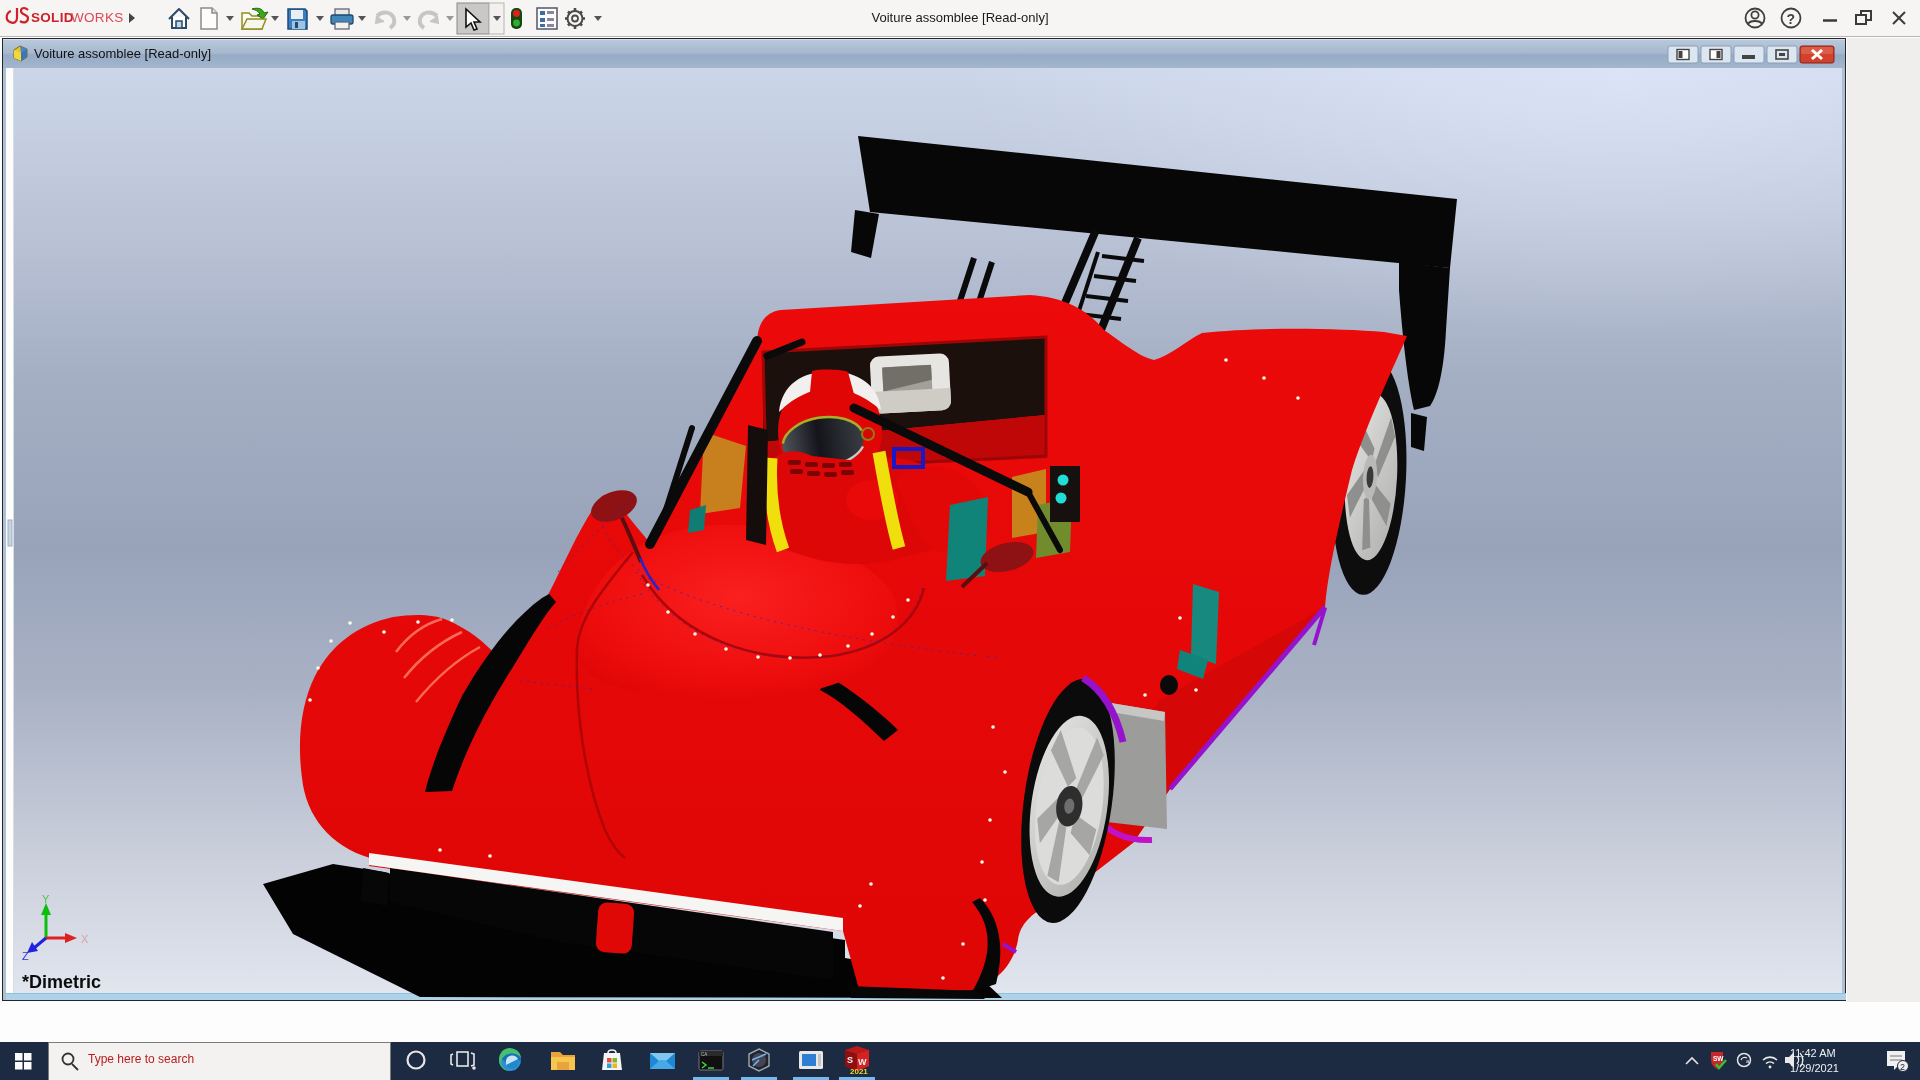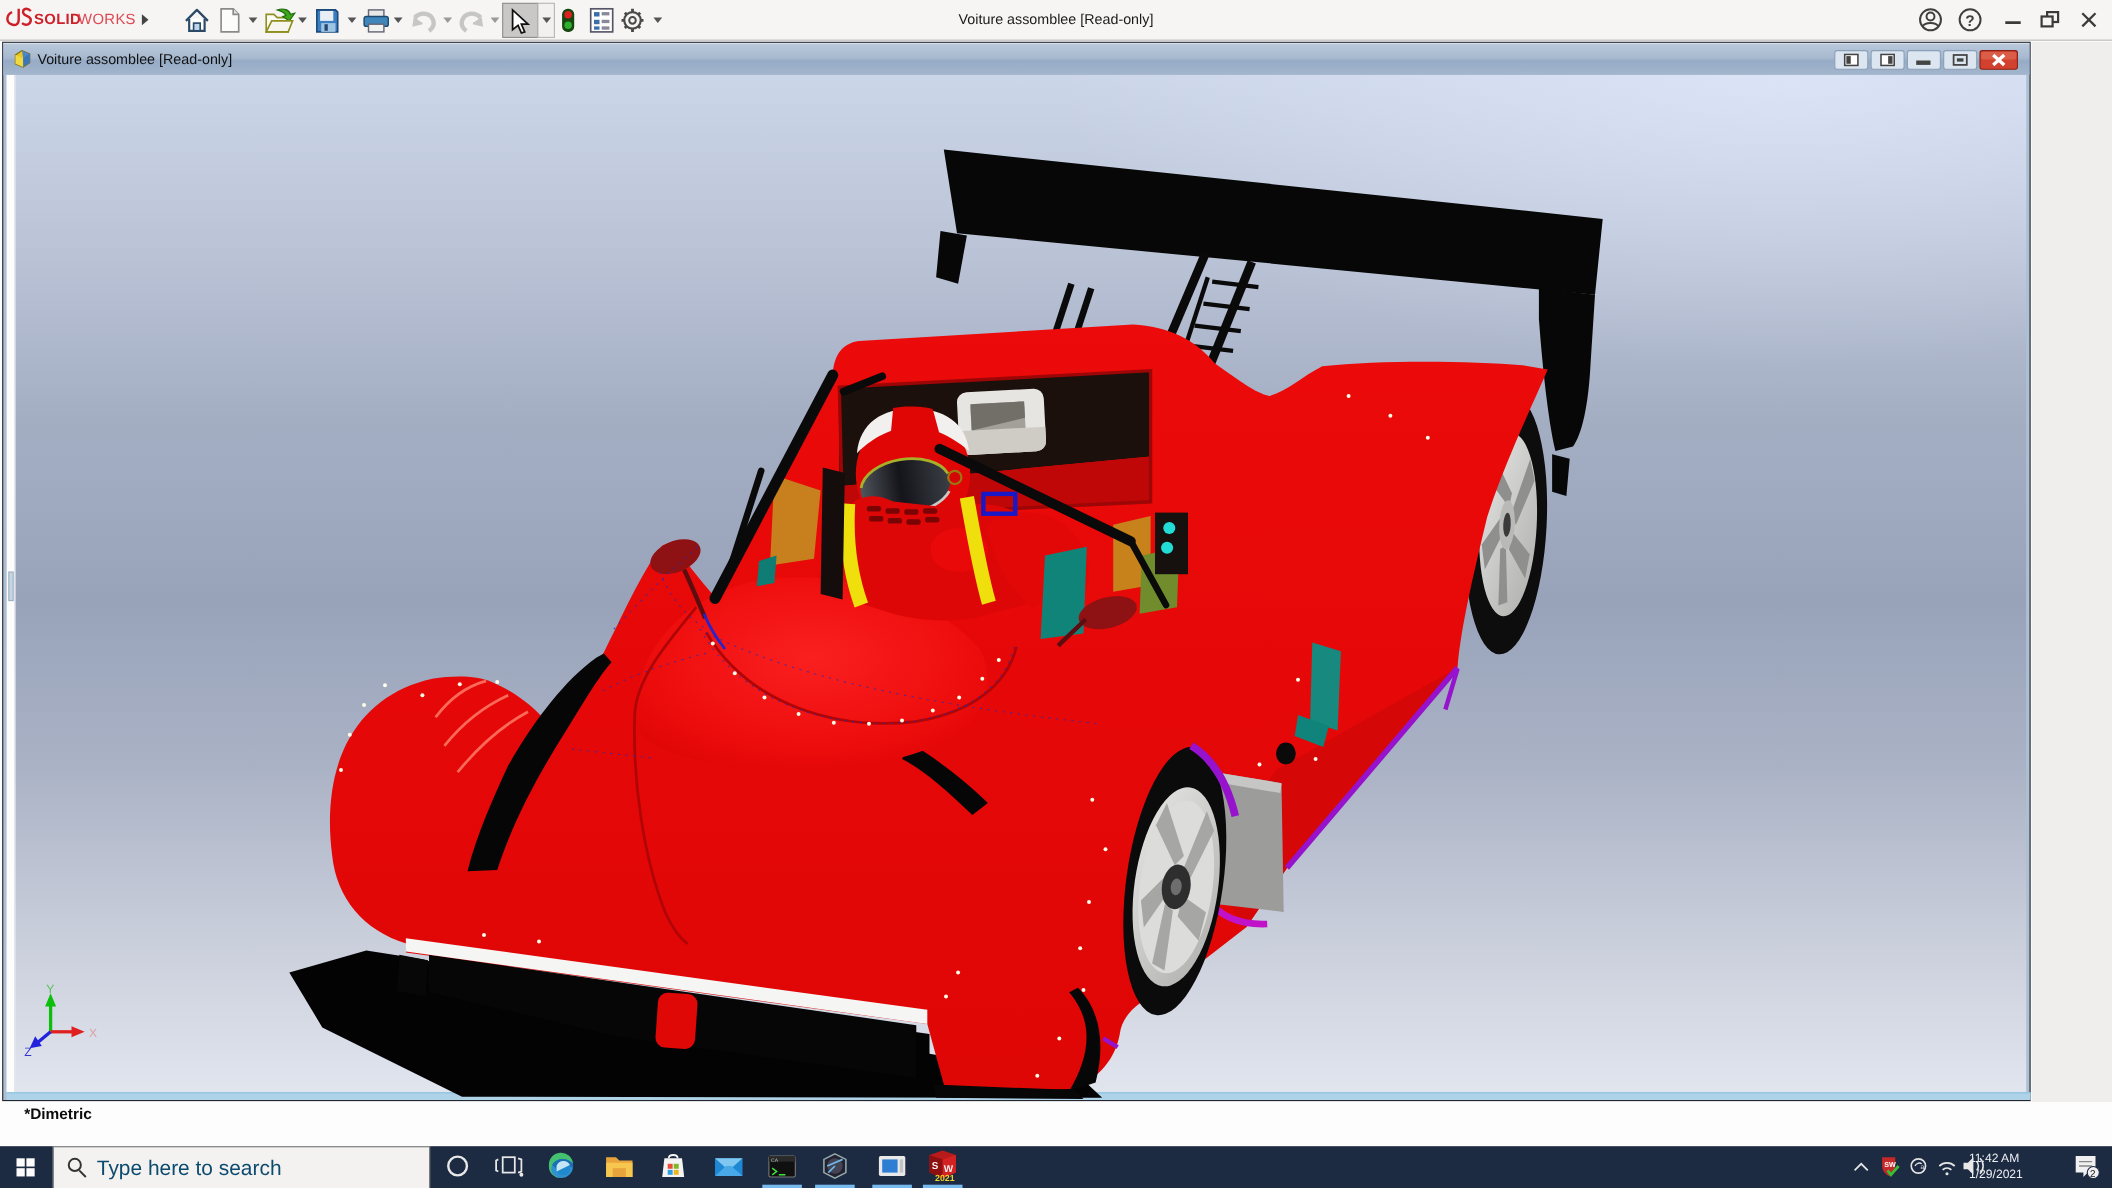--- a/index.html
+++ b/index.html
@@ -16,28 +16,28 @@
   #doctitle { left:0; top:0; width:100%; height:29px;
     background:linear-gradient(180deg,#b9c8db 0%,#a7b9cf 45%,#96abc6 55%,#a3b6cd 100%);
     border-top:1px solid #d4dde8; }
   #doctext { left:31px; top:7px; font-size:13px; color:#111; }
   #vp { left:3px; top:29px; width:1836px; height:925px;
     background:linear-gradient(180deg,#ccd6e9 0%,#bcc5d8 16%,#a4aec3 34%,#98a3ba 52%,#aab2c5 68%,#c8cdda 84%,#e1e5ee 100%); }
   #vp .tl { position:absolute; left:0; top:0; width:100%; height:60%;
     background:radial-gradient(ellipse 60% 80% at 88% 0%, rgba(228,238,255,0.6), rgba(228,238,255,0) 60%); }
   #vpleft { left:3px; top:29px; width:8px; height:925px; background:#fdfdfd; border-right:1px solid #d8dce4;}
   #vpbot { left:3px; top:954px; width:1840px; height:7px; background:#aed3e8; border-top:1px solid #8cc2de;}
-  #dimetric { left:22px; top:1004px; font-size:14px; font-weight:bold; color:#0c0c0c; letter-spacing:0px;}
+  #dimetric { left:22px; top:972px; font-size:18px; font-weight:bold; color:#0c0c0c; letter-spacing:0px;}
   #rightgray { left:1847px; top:38px; width:73px; height:964px; background:#efeeed; }
   #whitestrip { left:0px; top:1002px; width:1920px; height:40px; background:#fdfdfd; }
   
   #taskbar { left:0; top:1042px; width:1920px; height:38px; background:#1c2a42; }
   #searchbox { left:48px; top:1042px; width:343px; height:38px; background:#f3f2f1;
     border:1px solid #7a7a7a; border-bottom:none; }
-  #searchtext { left:88px; top:1052px; font-size:19px; color:#0c4a6e; }
+  #searchtext { left:88px; top:1052px; font-size:12px; color:#b91c1c; }
   #clock { left:1790px; top:1046px; width:72px; text-align:left; font-size:11px; color:#eef0f3; line-height:15px;}
 </style>
 </head>
 <body>
 
   <div class="abs" id="docwin">
     <div class="abs" id="vp">
       <div class="tl"></div>
     </div>
     <div class="abs" id="vpleft"></div>

